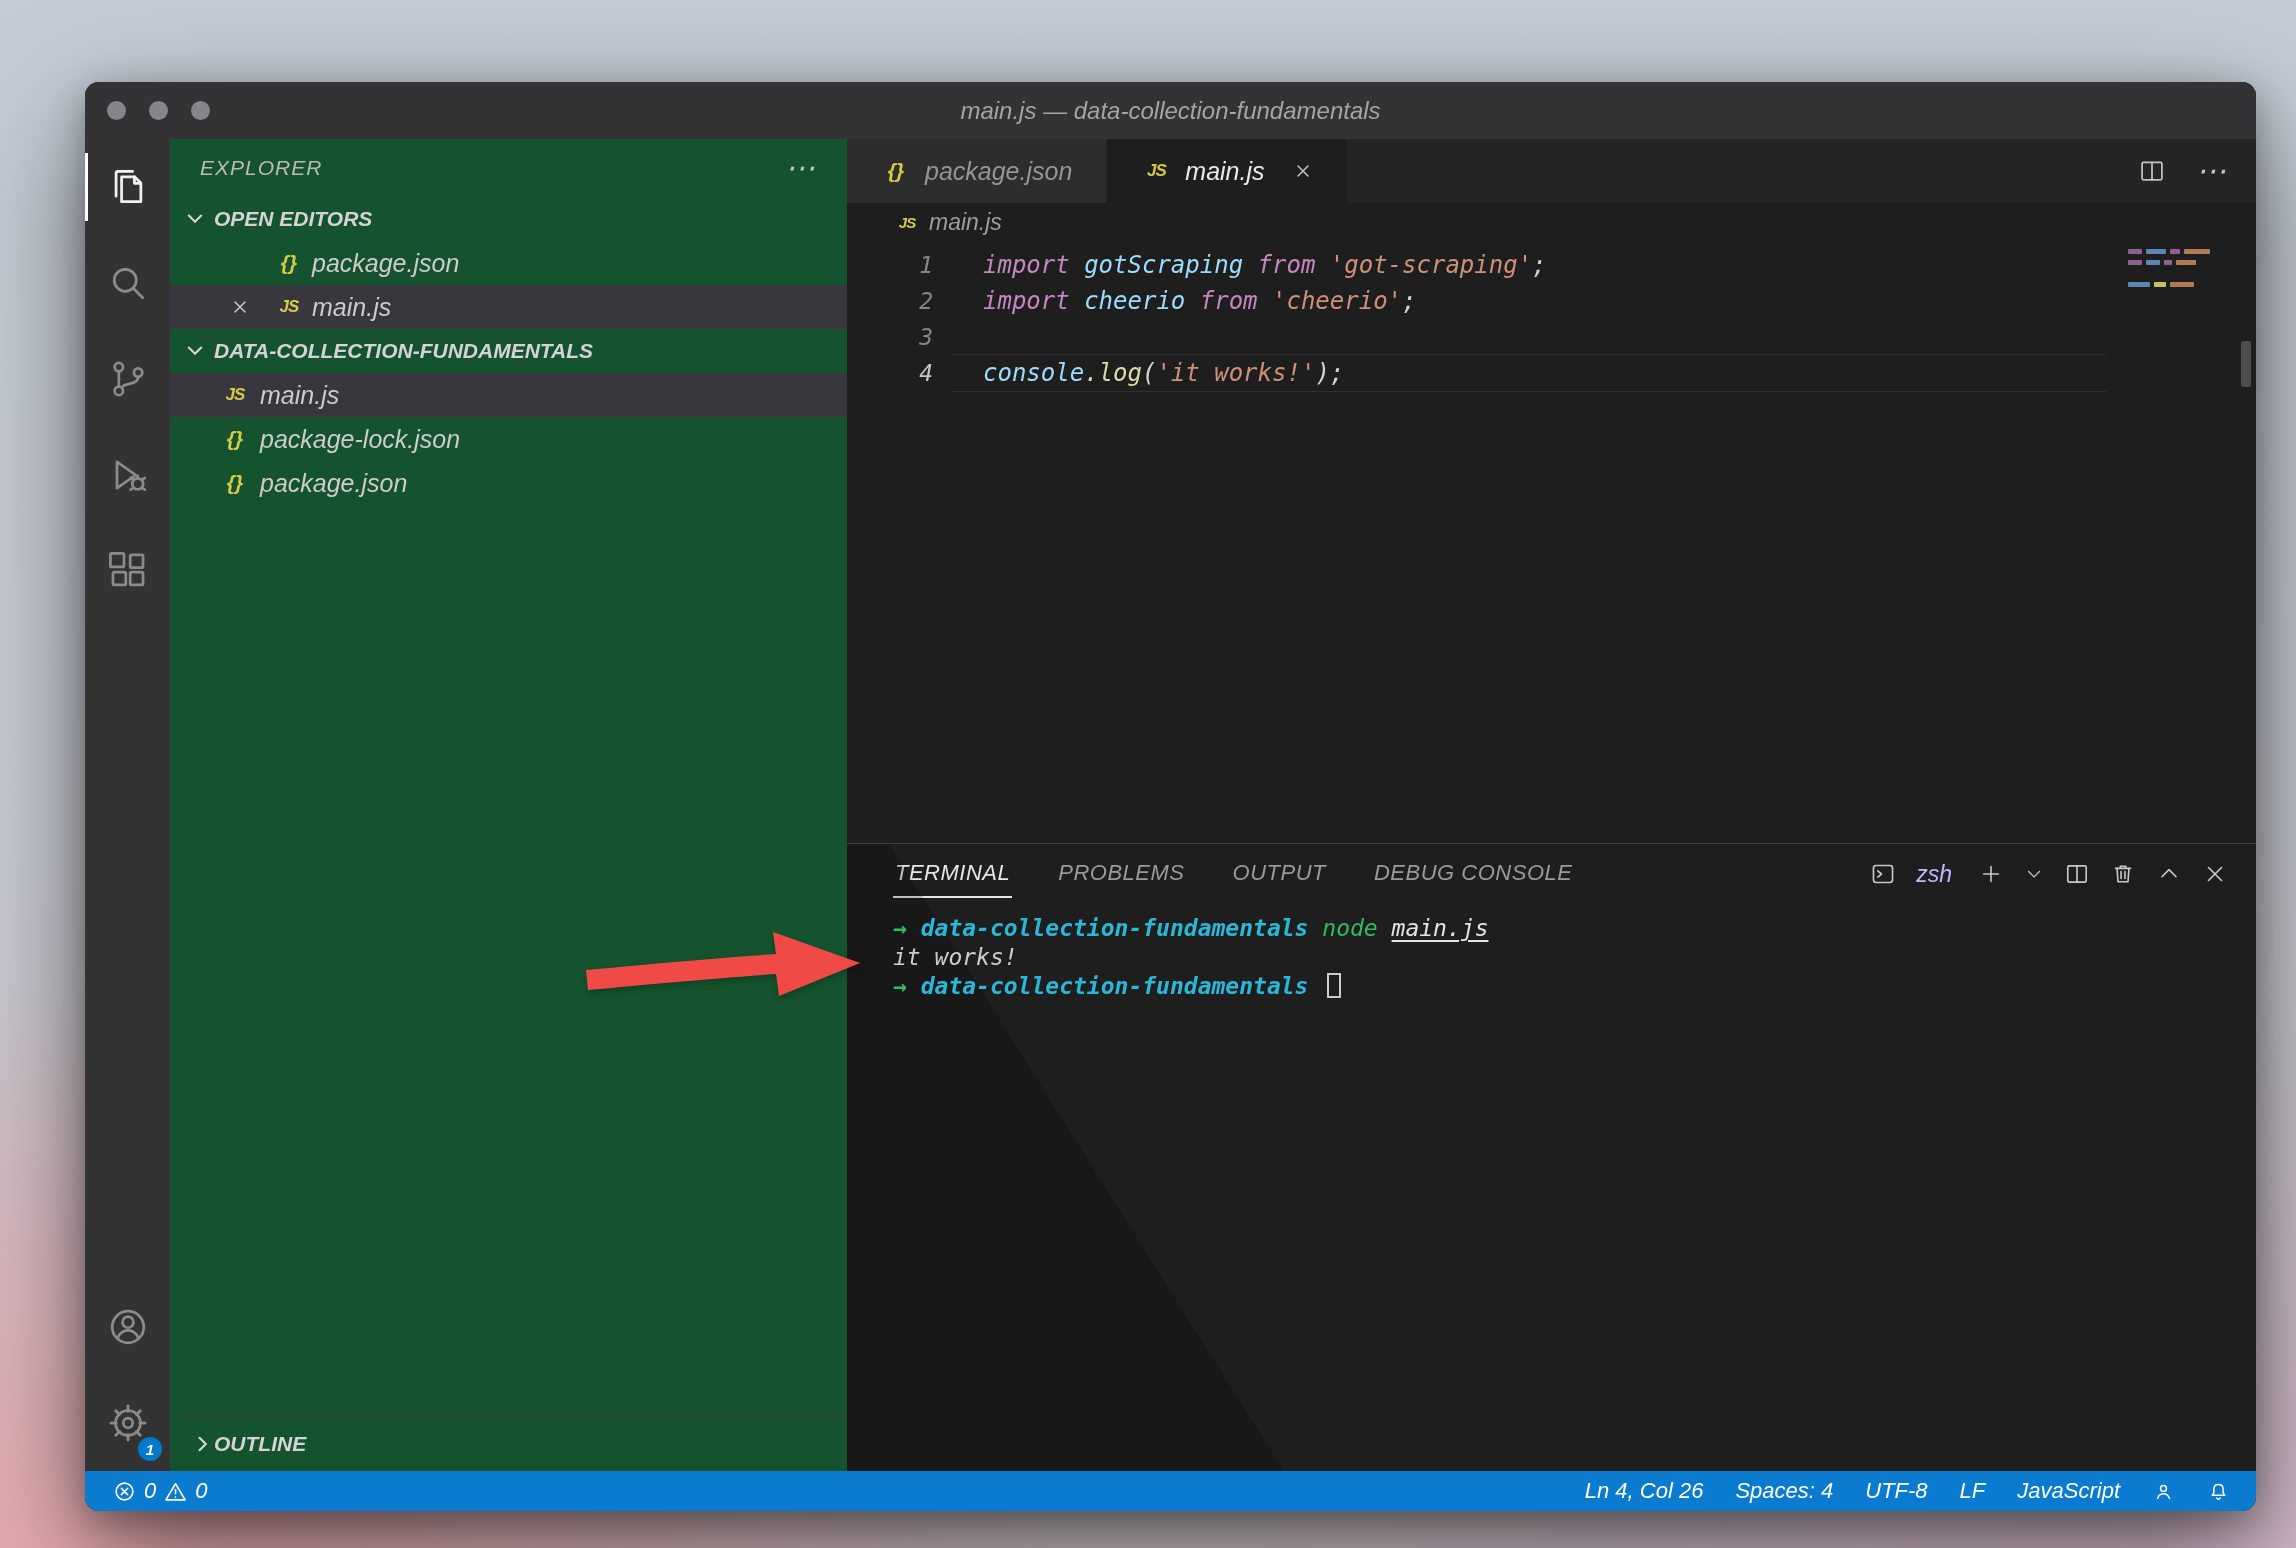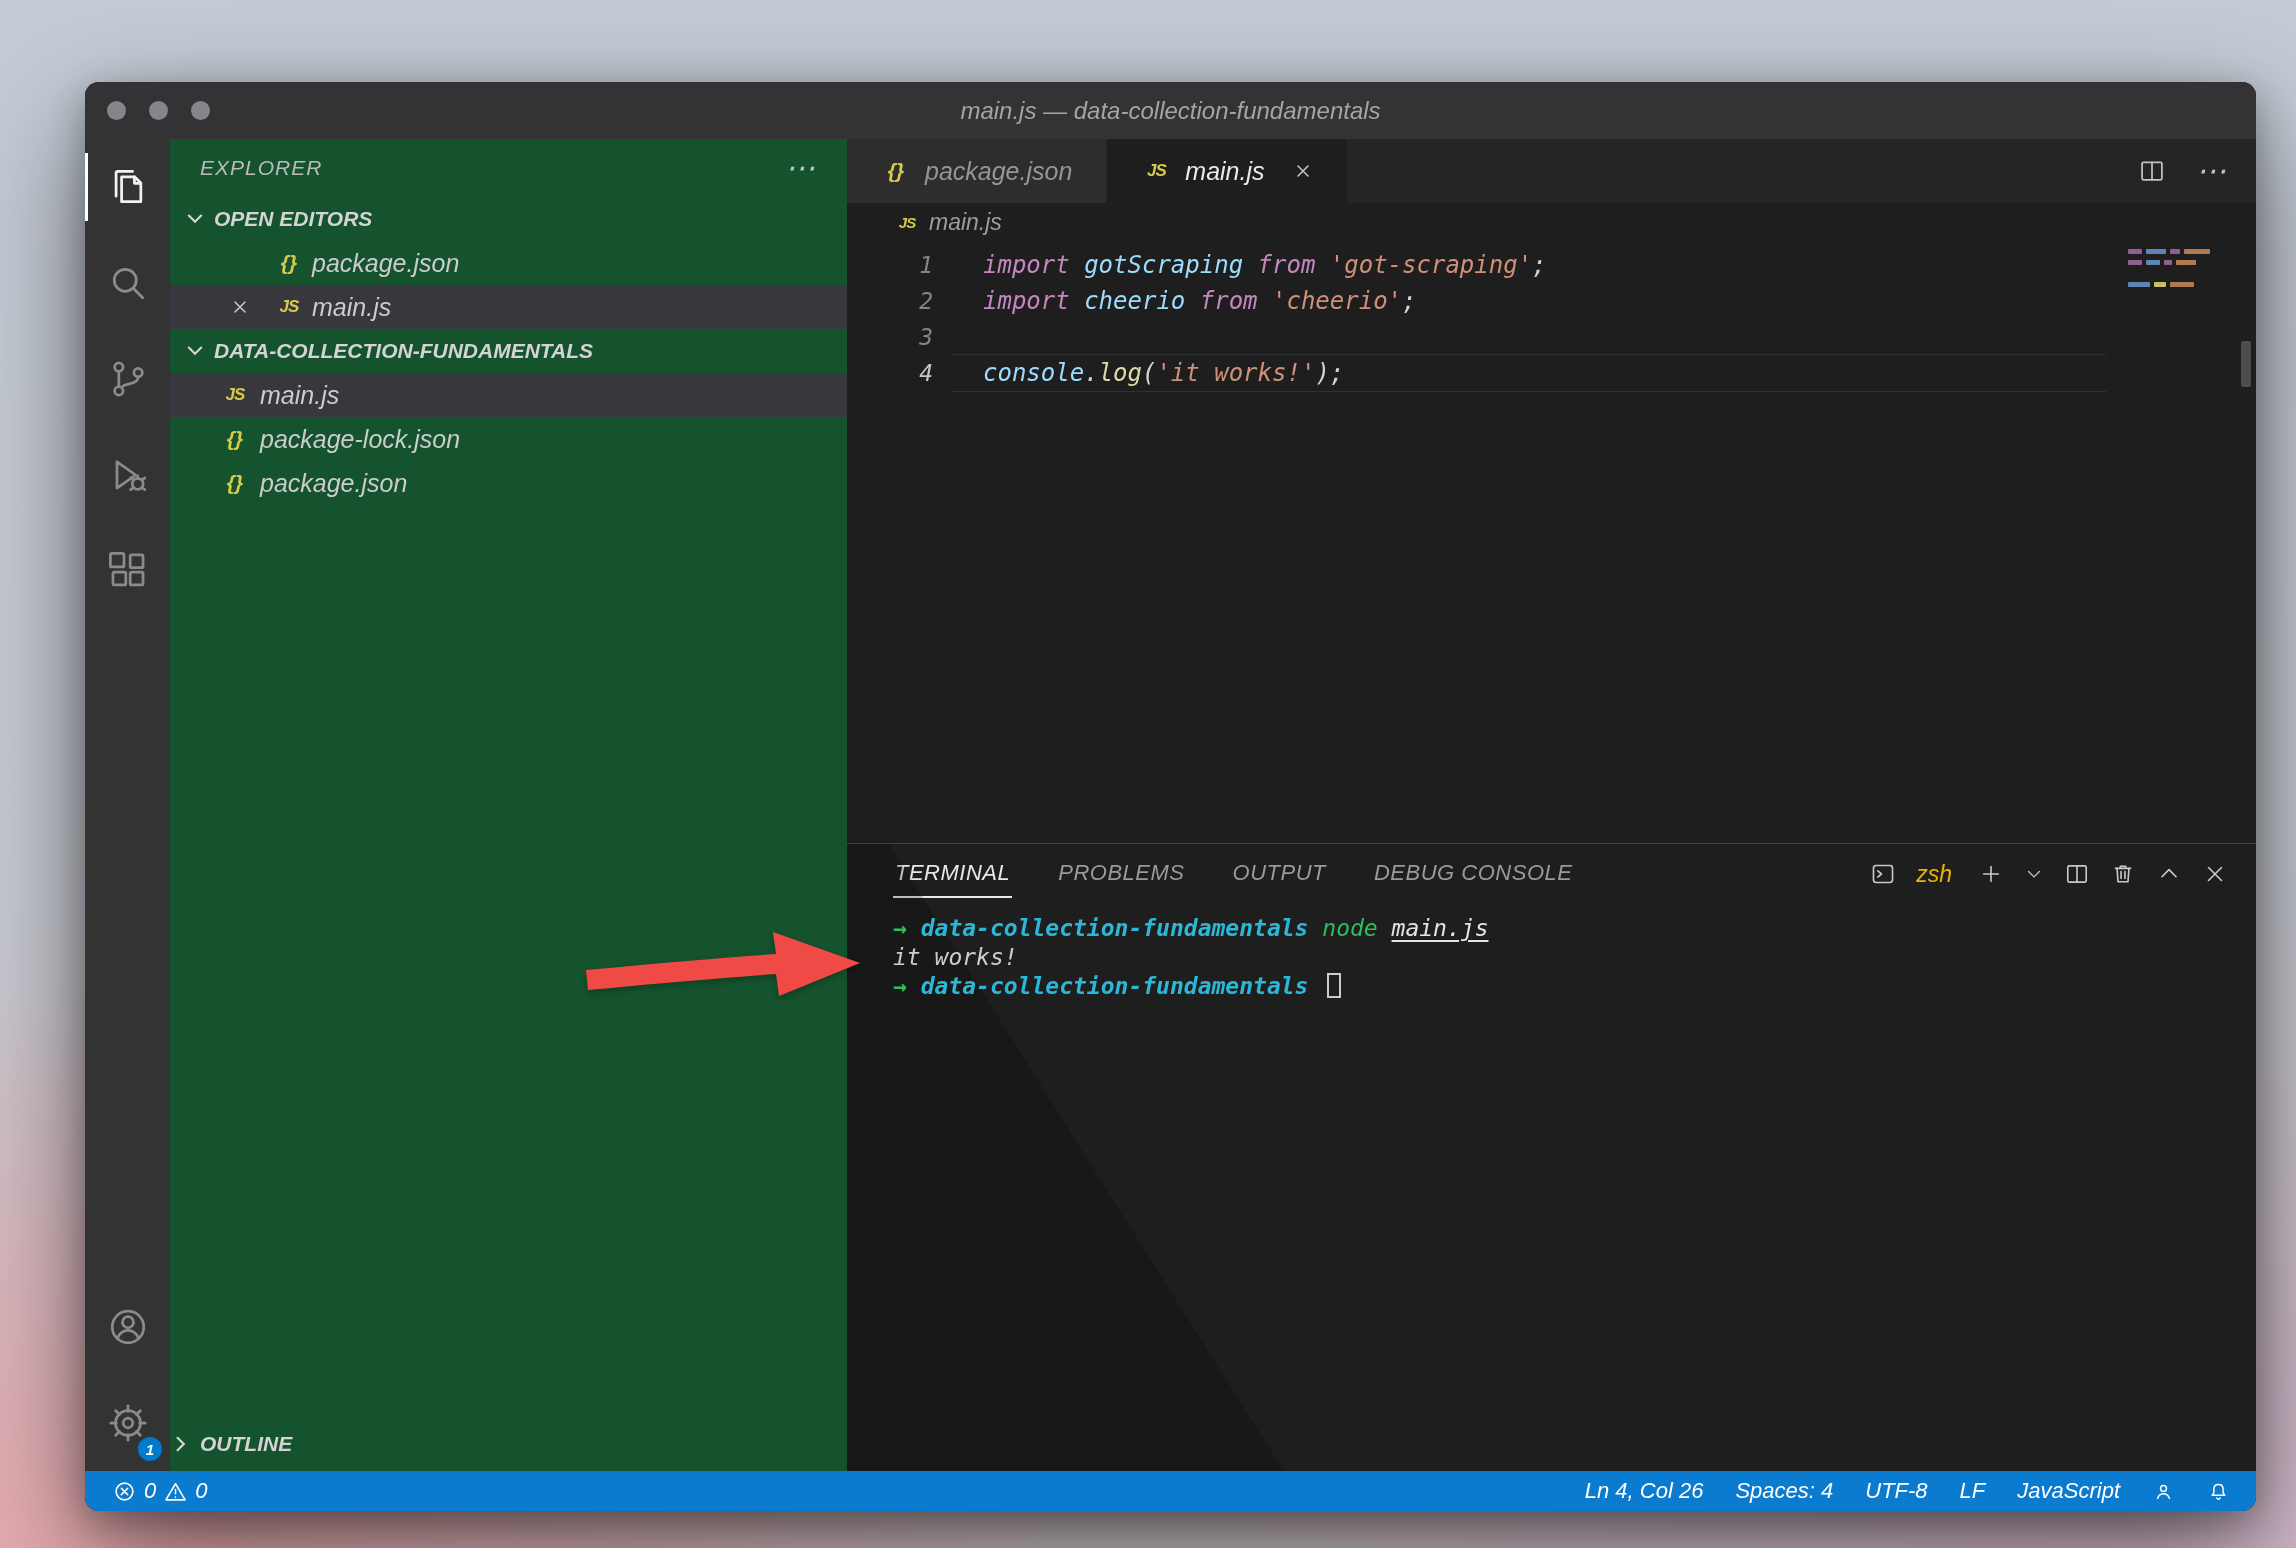--- a/index.html
+++ b/index.html
@@ -44,21 +44,21 @@
   .oe-row .close-slot { width:44px; flex:none; display:flex; align-items:center; color:#c5c5c5; }
   .oe-row .close-slot svg { width:20px; height:20px; }
   .tree-row { height:44px; flex:none; display:flex; align-items:center; gap:10px; padding-left:50px; font-size:25px; cursor:pointer; color:#cccccc; }
   .selected { background:#37373d; }
   .ficon { width:30px; flex:none; display:inline-flex; justify-content:center; font-weight:700; font-family:"Liberation Sans",sans-serif; }
   .ficon.js { color:#d7ca4a; font-size:17px; letter-spacing:-1px; }
   .ficon.json { color:#d7ca4a; font-size:21px; }
   .label { margin-left:8px; white-space:nowrap; }
   .tree-chev { width:30px; flex:none; display:flex; justify-content:center; color:#cccccc; }
   .sidebar-fill { flex:1; }
-  .outline-header { border-top:1px solid #3c3c3c; height:56px; flex:none; display:flex; align-items:center; gap:8px; padding-left:0; font-weight:700; font-size:21px; color:#d4d4d4; cursor:pointer; }
+  .outline-header { border-top:1px solid #3c3c3c; height:56px; flex:none; display:flex; align-items:center; padding-left:22px; font-weight:700; font-size:21px; color:#d4d4d4; cursor:pointer; }
   
   .editor-region { flex:1; display:flex; flex-direction:column; min-width:0; background:#1e1e1e; }
   .tabbar { height:64px; flex:none; background:#252526; display:flex; align-items:stretch; }
   .tab { display:flex; align-items:center; gap:14px; padding:0 34px; font-size:25px; border-right:1px solid #252526; cursor:pointer; white-space:nowrap; }
   .tab.inactive { background:#2d2d2d; color:#969696; }
   .tab.active { background:#1e1e1e; color:#eaeaea; }
   .tab-close { margin-left:14px; color:#c0c0c0; display:flex; }
   .tab-close svg { width:20px; height:20px; }
   .tab-actions { margin-left:auto; display:flex; align-items:center; gap:30px; padding-right:28px; color:#c3c3c3; }
   .tab-actions svg { width:28px; height:28px; }
@@ -82,21 +82,21 @@
   
   .panel { height:628px; flex:none; border-top:1px solid #3e3e42; position:relative; background:#1e1e1e; }
   .panel-shade { position:absolute; inset:0; pointer-events:none; background:rgba(0,0,0,.18);
     clip-path:polygon(0 0, 3% 0, 31% 100%, 0 100%); }
   .panel-header { height:60px; display:flex; align-items:center; padding:0 28px 0 46px; }
   .panel-tabs { display:flex; gap:44px; font-size:22px; letter-spacing:.5px; color:#9a9a9a; }
   .ptab { cursor:pointer; padding:10px 2px; }
   .ptab.active { color:#e7e7e7; border-bottom:2px solid #e7e7e7; }
   .panel-actions { margin-left:auto; display:flex; align-items:center; gap:20px; color:#c9c9c9; }
   .panel-actions svg { width:26px; height:26px; cursor:pointer; }
-  .shell-name { font-size:23px; color:#eab308; margin-right:6px; cursor:pointer; }
+  .shell-name { font-size:23px; color:#c4b5fd; margin-right:6px; cursor:pointer; }
   .terminal { padding:10px 0 0 46px; font-family:"DejaVu Sans Mono",monospace; font-size:23px; color:#cccccc; position:relative; }
   .trow { min-height:29px; line-height:29px; white-space:pre; }
   .tok-green { color:#2dbd5f; } .tok-green-b { color:#2dbd5f; font-weight:700; }
   .tok-cyan-b { color:#29b8d8; font-weight:700; }
   .tok-fg { color:#cccccc; }
   .tok-link { color:#e4e4e4; text-decoration:underline; text-underline-offset:4px; }
   .tok-cursor { display:inline-block; width:14px; height:25px; border:2px solid #c8cdd2; vertical-align:-4px; margin-left:5px; }
   
   .statusbar { height:40px; flex:none; background:#0b7bd0; color:#ffffff; display:flex; align-items:center;
     padding:0 26px 0 28px; font-size:22px; }

